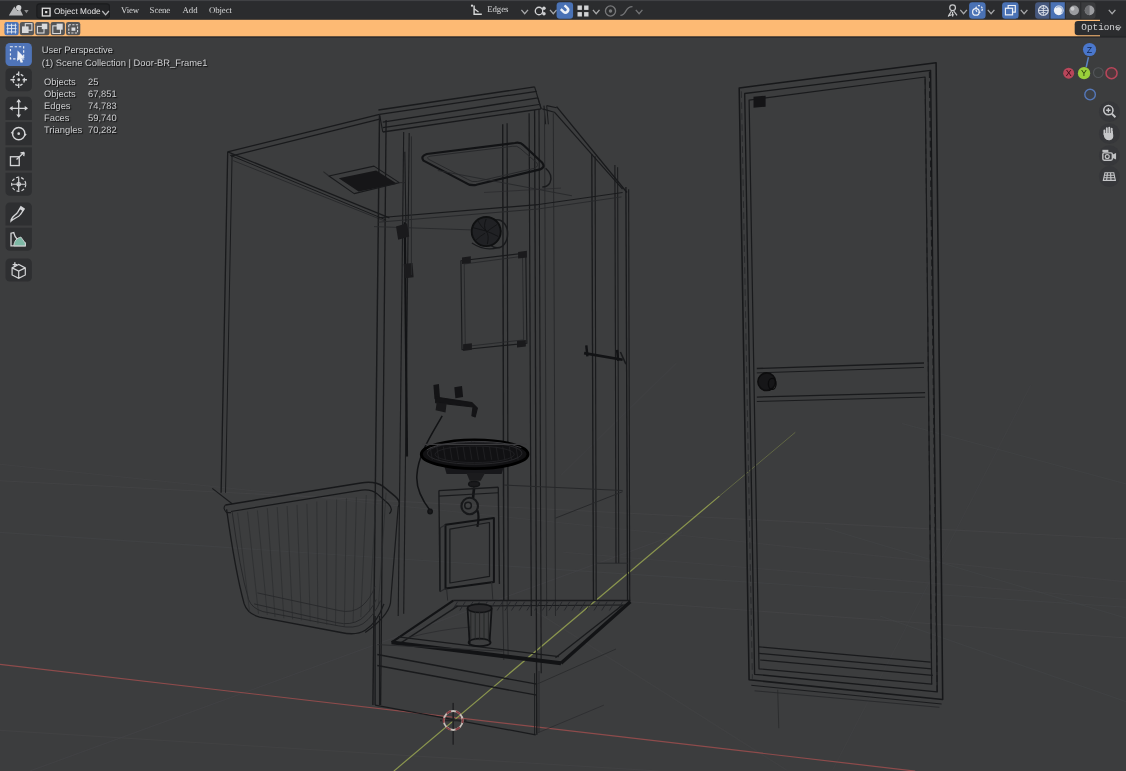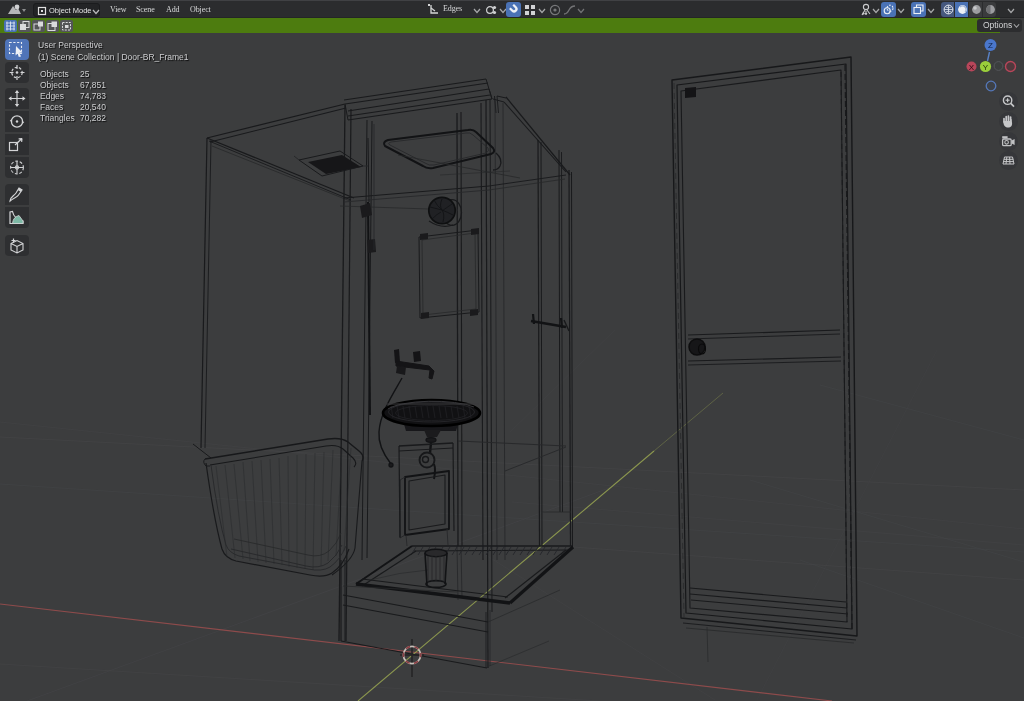--- a/index.html
+++ b/index.html
@@ -1,20 +1,20 @@
 <!DOCTYPE html>
 <html><head><meta charset="utf-8">
 <style>
   * { margin:0; padding:0; box-sizing:border-box; }
   html,body { width:1024px; height:701px; overflow:hidden; background:#3c3d3e;
     font-family:"Liberation Sans", sans-serif; }
   .abs { position:absolute; }
-  #header { position:absolute; left:0; top:0; width:1024px; height:18px;
+  #header { position:absolute; left:0; top:0; width:1024px; height:34px;
      background:#2b2c2e; border-top:1px solid #404144; border-bottom:1px solid #242527; }
-  #toolrow { position:absolute; left:0; top:18px; width:1000px; height:15px; background:#4d7c0f; }
+  #toolrow { position:absolute; left:0; top:18px; width:1000px; height:15px; background:#fdba74;font-family:Liberation Mono, monospace; }
   #scene { position:absolute; left:0; top:0; }
   .mtext { color:#d6d7d8; font-size:8px; line-height:18px; white-space:nowrap; letter-spacing:-0.1px;font-family:Liberation Serif, serif; }
   .ovl { position:absolute; color:#cdced0; font-size:8.5px;
      text-shadow:1px 1px 1px rgba(0,0,0,0.85); white-space:pre; }
   .tbtn { position:absolute; left:5px; width:24px; height:21px; background:#2e2f31; }
   .navb { position:absolute; width:19px; height:19px; border-radius:50%; background:#36373a; }
 </style></head>
 <body>
 <svg id="scene" width="1024" height="701" viewBox="0 0 1024 701">
 <rect x="0" y="0" width="1024" height="701" fill="#3c3d3e"></rect>
@@ -463,21 +463,21 @@
 
 <div class="ovl" style="left:38px;top:40px">User Perspective</div>
 <div class="ovl" style="left:38px;top:52px">(1) Scene Collection | Door-BR_Frame1</div>
 <div class="ovl" style="left:40px;top:69px">Objects</div>
 <div class="ovl" style="left:80px;top:69px">25</div>
 <div class="ovl" style="left:40px;top:80px">Objects</div>
 <div class="ovl" style="left:80px;top:80px">67,851</div>
 <div class="ovl" style="left:40px;top:91px">Edges</div>
 <div class="ovl" style="left:80px;top:91px">74,783</div>
 <div class="ovl" style="left:40px;top:102px">Faces</div>
-<div class="ovl" style="left:80px;top:102px">20,540</div>
+<div class="ovl" style="left:80px;top:102px">59,740</div>
 <div class="ovl" style="left:40px;top:113px">Triangles</div>
 <div class="ovl" style="left:80px;top:113px">70,282</div>
 
 <svg class="abs" style="left:955px;top:33px" width="65" height="140" viewBox="0 0 65 140">
   <line x1="34.5" y1="19" x2="32.5" y2="28" stroke="#5a83c7" stroke-width="1.4"></line>
   <circle cx="35.5" cy="12" r="6" fill="#4a77cc"></circle>
   <text x="35.5" y="15" font-size="8" fill="#0f2247" text-anchor="middle" font-family="Liberation Sans">Z</text>
   <circle cx="16.5" cy="33.5" r="5" fill="#b8465a"></circle>
   <text x="16.5" y="36.5" font-size="8" fill="#2c0a12" text-anchor="middle" font-family="Liberation Sans">X</text>
   <circle cx="30.5" cy="33.5" r="5.6" fill="#9ace3b"></circle>

